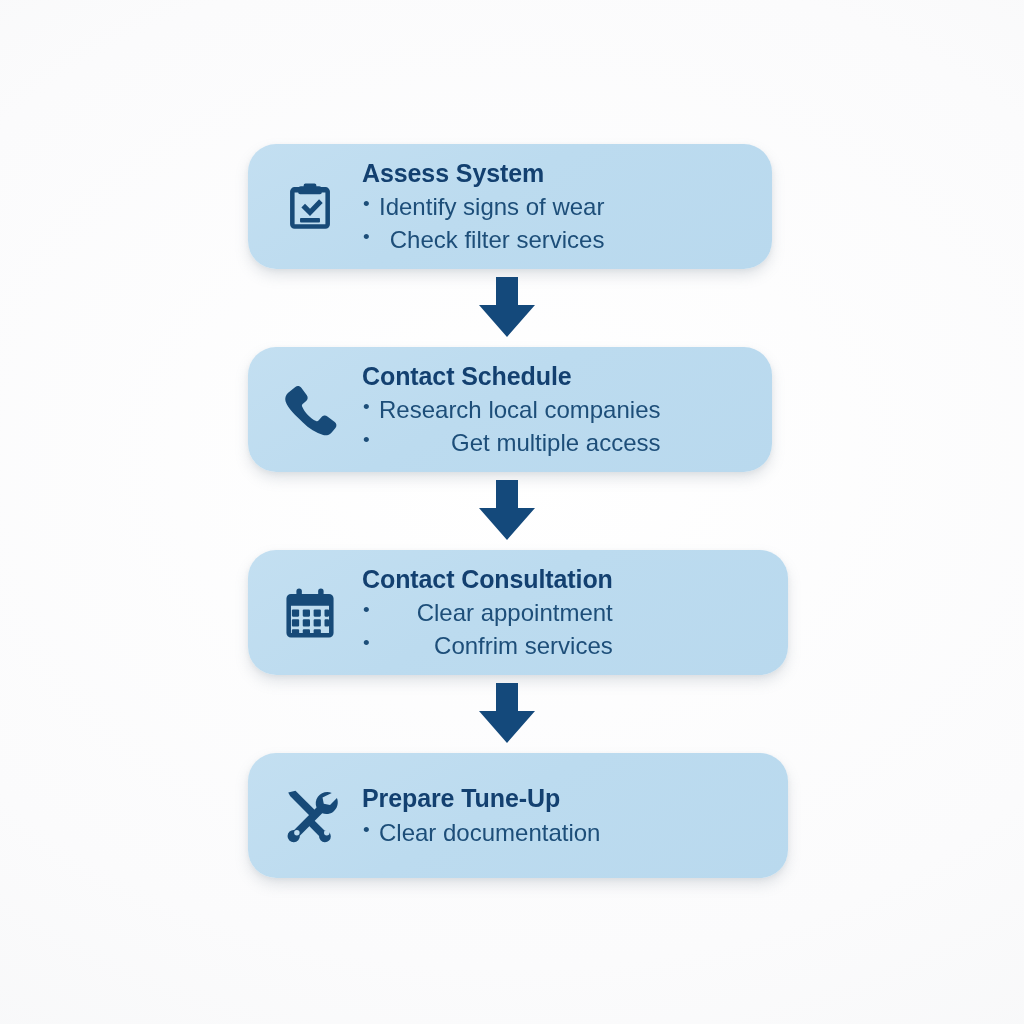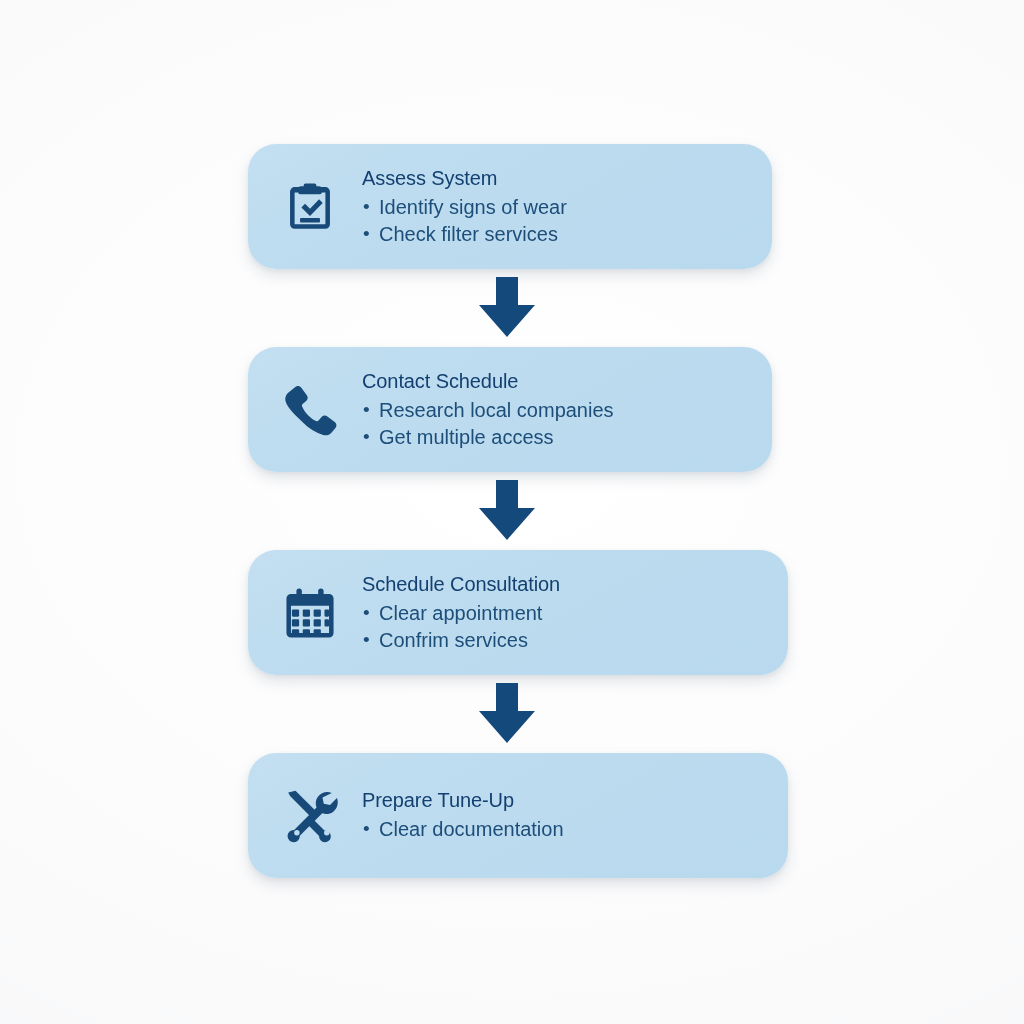--- a/index.html
+++ b/index.html
@@ -66,39 +66,40 @@
   }
 
   .step-text {
     display: flex;
     flex-direction: column;
     justify-content: center;
     padding-top: 2px;
   }
 
   .step-title {
-    font-size: 20px;
-    font-weight: normal;
+    font-size: 25px;
+    font-weight: bold;
     color: #134070;
     letter-spacing: -0.1px;
     line-height: 1.15;
     margin-bottom: 4px;
   }
 
   .bullets {
     list-style: none;
   }
 
   .bullets li {
-    font-size: 20px;
+    font-size: 24px;
     color: #1d4e79;
     line-height: 1.36;
     padding-left: 17px;
     position: relative;
     white-space: nowrap;
+    text-align: right;
   }
 
   .bullets li::before {
     content: "\2022";
     position: absolute;
     left: 1px;
     top: 0;
     font-size: 19px;
     color: #1d4e79;
   }
@@ -188,21 +189,21 @@
           <rect x="24" y="39" width="8" height="8" rx="1.2"></rect>
           <rect x="36" y="39" width="8" height="8" rx="1.2"></rect>
           <rect x="48" y="39" width="5" height="8" rx="1.2"></rect>
           <rect x="12" y="50" width="8" height="5" rx="1.2"></rect>
           <rect x="24" y="50" width="8" height="5" rx="1.2"></rect>
           <rect x="36" y="50" width="8" height="5" rx="1.2"></rect>
         </g>
       </svg>
     </div>
     <div class="step-text">
-      <div class="step-title">Schedule Consultation</div>
+      <div class="step-title">Contact Consultation</div>
       <ul class="bullets">
         <li>Clear appointment</li>
         <li>Confrim services</li>
       </ul>
     </div>
   </div>
 
   <div class="connector">
     <svg viewBox="0 0 64 62" aria-hidden="true">
       <path d="M21 0h22v28h17L32 60 4 28h17z" fill="#14497b"></path>

